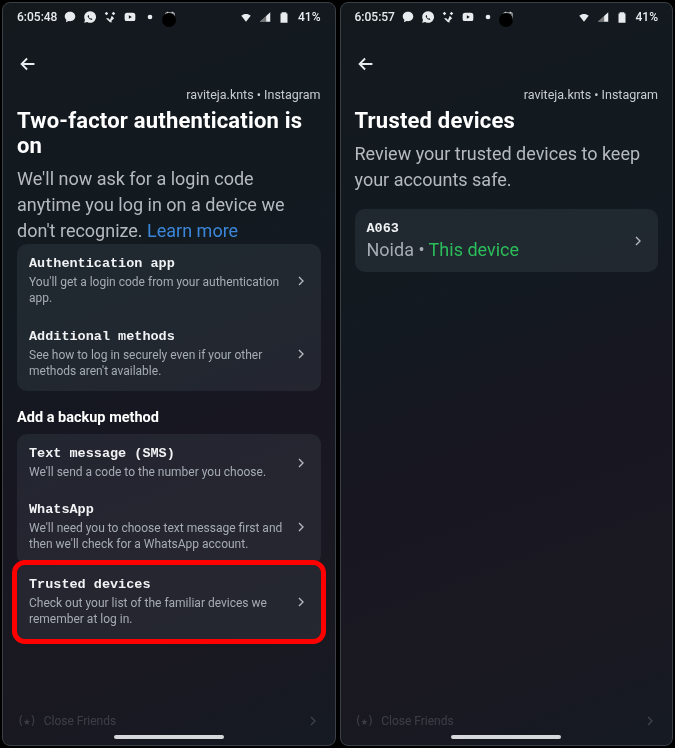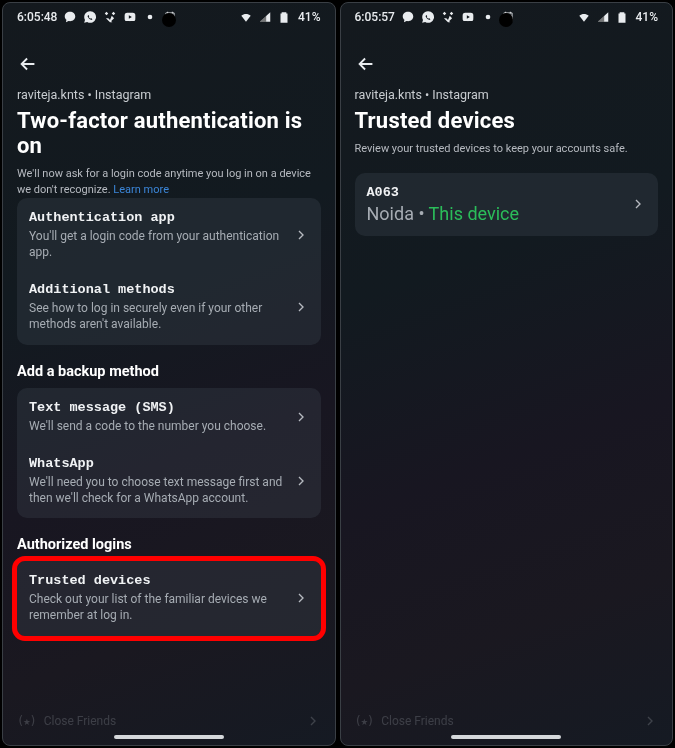--- a/index.html
+++ b/index.html
@@ -49,23 +49,23 @@
     transform: translateX(-50%);
     width: 14px; height: 14px;
     background: #000;
     border-radius: 50%;
   }
   
   .content { flex: 1; padding: 0 14px 0 14px; overflow: hidden; }
   .back-row { padding: 22px 0 10px 0; }
   .back-arrow { width: 22px; height: 22px; display: block; }
   .back-arrow svg { width: 22px; height: 22px; stroke: #e9ecef; stroke-width: 2; fill: none; }
-  .breadcrumb { font-size: 12.5px; color: #c8ccd0; margin-top: 2px; }
+  .breadcrumb { font-size: 12.5px; color: #c8ccd0; margin-top: 2px; text-align: right; }
   .page-title { font-size: 22px; font-weight: 700; color: #fff; margin-top: 6px; letter-spacing: 0.2px; }
-  .page-desc { font-size: 11px; color: #b6bac0; margin-top: 8px; line-height: 1.45; }
+  .page-desc { font-size: 18px; color: #b6bac0; margin-top: 8px; line-height: 1.45; }
   .page-desc .link { color: #3b86d8; }
   .section-h { font-size: 14.5px; font-weight: 700; color: #fff; margin-top: 18px; margin-bottom: 8px; }
   .card {
     background: rgba(70,78,88,0.28);
     border-radius: 10px;
     overflow: hidden;
   }
   .row {
     display: flex;
     align-items: center;
@@ -221,21 +221,20 @@
         <div class="row-text">
           <div class="row-title">WhatsApp</div>
           <div class="row-sub">We'll need you to choose text message first and then we'll check for a WhatsApp account.</div>
         </div>
         <span class="chev"><svg viewBox="0 0 24 24">
               <path d="M9 6l6 6-6 6"></path>
             </svg></span>
       </div>
     </div>
 
-    <div class="section-h">Authorized logins</div>
     <div class="card hl-red">
       <div class="row">
         <div class="row-text">
           <div class="row-title">Trusted devices</div>
           <div class="row-sub">Check out your list of the familiar devices we remember at log in.</div>
         </div>
         <span class="chev"><svg viewBox="0 0 24 24">
               <path d="M9 6l6 6-6 6"></path>
             </svg></span>
       </div>

